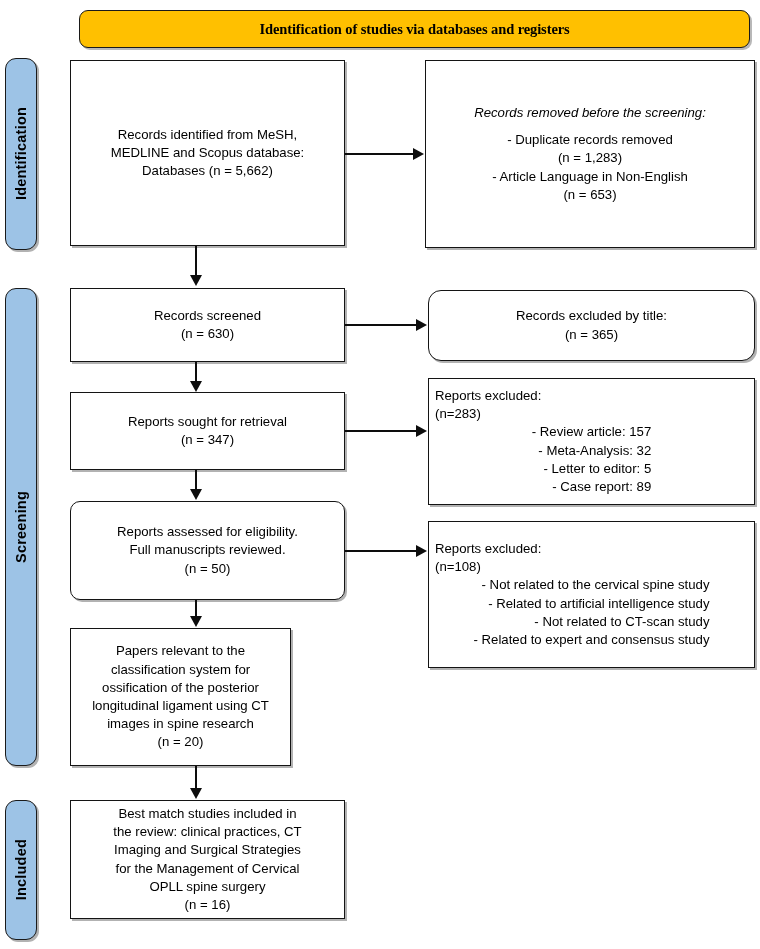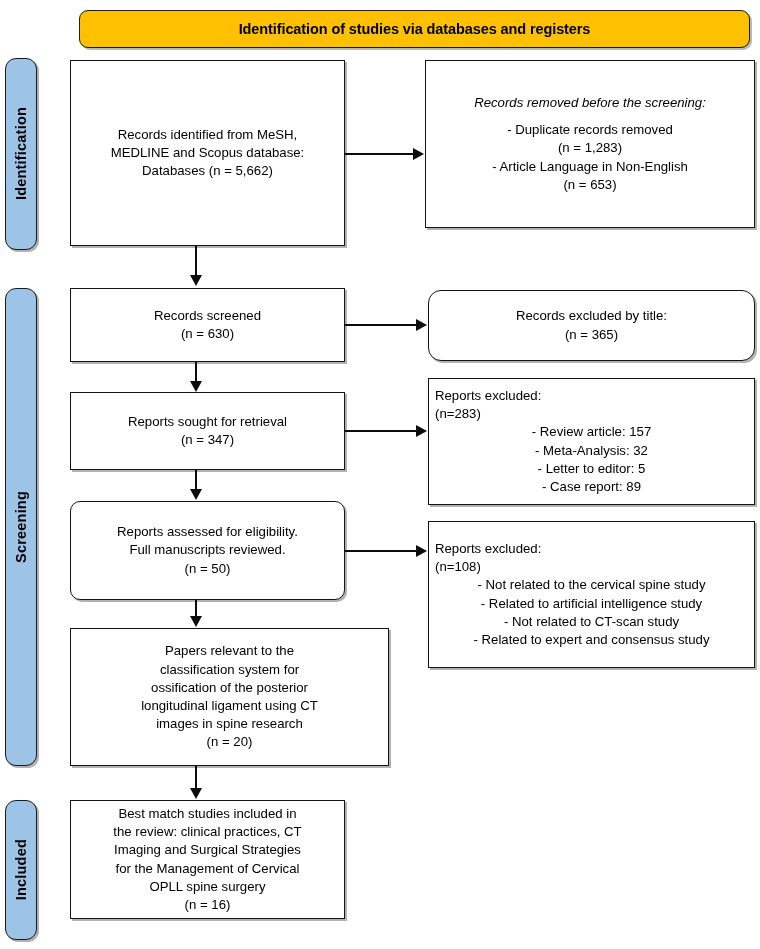--- a/index.html
+++ b/index.html
@@ -85,21 +85,21 @@
   .box-text .ital {
     display: block;
     font-style: italic;
   }
   .box-text .blank {
     display: block;
     height: 9px;
   }
   .box-text .li {
     display: block;
-    text-align: center;
+    text-align: right;
   }
   .box-text .ctr {
     display: block;
     text-align: left;
   }
   .inset-list {
     display: inline-block;
     text-align: left;
   }
 
@@ -125,41 +125,41 @@
     border-top: 6px solid transparent;
     border-bottom: 6px solid transparent;
     border-left: 11px solid #0d0d0d;
   }
 </style>
 </head>
 <body>
 
 <div id="diagram">
 
-  <div class="phase-banner" style="left:79px; top:10px; width:671px; height:38px;">
+  <div class="phase-banner" style="left:79px; top:10px; width:671px; height:38px;font-family:Liberation Serif, serif;">
     <span>Identification of studies via databases and registers</span>
   </div>
 
   <div class="stage-label" style="left:5px; top:58px; width:32px; height:192px;">
     <span>Identification</span>
   </div>
 
   <div class="stage-label" style="left:5px; top:288px; width:32px; height:478px;">
     <span>Screening</span>
   </div>
 
   <div class="stage-label" style="left:5px; top:800px; width:32px; height:140px;">
     <span>Included</span>
   </div>
 
   <div class="flow-box" style="left:70px; top:60px; width:275px; height:186px;">
     <div class="box-text"><span class="hdr">Records identified from MeSH,</span><span class="hdr">MEDLINE and Scopus database:</span><span class="hdr">Databases (n = 5,662)</span></div>
   </div>
 
-  <div class="flow-box" style="left:425px; top:60px; width:330px; height:168px;">
+  <div class="flow-box" style="left:425px; top:60px; width:330px; height:188px;">
     <div class="box-text"><span class="ital">Records removed before the screening:</span><span class="blank"></span><span class="hdr">- Duplicate records removed</span><span class="hdr">(n = 1,283)</span><span class="hdr">- Article Language in Non-English</span><span class="hdr">(n = 653)</span></div>
   </div>
 
   <div class="conn h" style="left:345px; top:153px; width:69px;"></div>
   <div class="arrowhead right" style="left:413px; top:148px;"></div>
 
   <div class="conn v" style="left:195px; top:246px; height:30px;"></div>
   <div class="arrowhead down" style="left:190px; top:275px;"></div>
 
   <div class="flow-box" style="left:70px; top:288px; width:275px; height:74px;">
@@ -197,21 +197,21 @@
   <div class="flow-box" style="left:428px; top:521px; width:327px; height:147px;">
     <div class="box-text"><span class="ctr">Reports excluded:</span><span class="ctr">(n=108)</span><span class="inset-list"><span class="li">- Not related to the cervical spine study</span><span class="li">- Related to artificial intelligence study</span><span class="li">- Not related to CT-scan study</span><span class="li">- Related to expert and consensus study</span></span></div>
   </div>
 
   <div class="conn h" style="left:345px; top:550px; width:72px;"></div>
   <div class="arrowhead right" style="left:416px; top:545px;"></div>
 
   <div class="conn v" style="left:195px; top:600px; height:17px;"></div>
   <div class="arrowhead down" style="left:190px; top:616px;"></div>
 
-  <div class="flow-box" style="left:70px; top:628px; width:319px; height:138px;">
+  <div class="flow-box" style="left:70px; top:628px; width:221px; height:138px;">
     <div class="box-text"><span class="hdr">Papers relevant to the</span><span class="hdr">classification system for</span><span class="hdr">ossification of the posterior</span><span class="hdr">longitudinal ligament using CT</span><span class="hdr">images in spine research</span><span class="hdr">(n = 20)</span></div>
   </div>
 
   <div class="conn v" style="left:195px; top:766px; height:23px;"></div>
   <div class="arrowhead down" style="left:190px; top:788px;"></div>
 
   <div class="flow-box" style="left:70px; top:800px; width:275px; height:119px;">
     <div class="box-text"><span class="hdr">Best match studies included in</span><span class="hdr">the review: clinical practices, CT</span><span class="hdr">Imaging and Surgical Strategies</span><span class="hdr">for the Management of Cervical</span><span class="hdr">OPLL spine surgery</span><span class="hdr">(n = 16)</span></div>
   </div>
 

